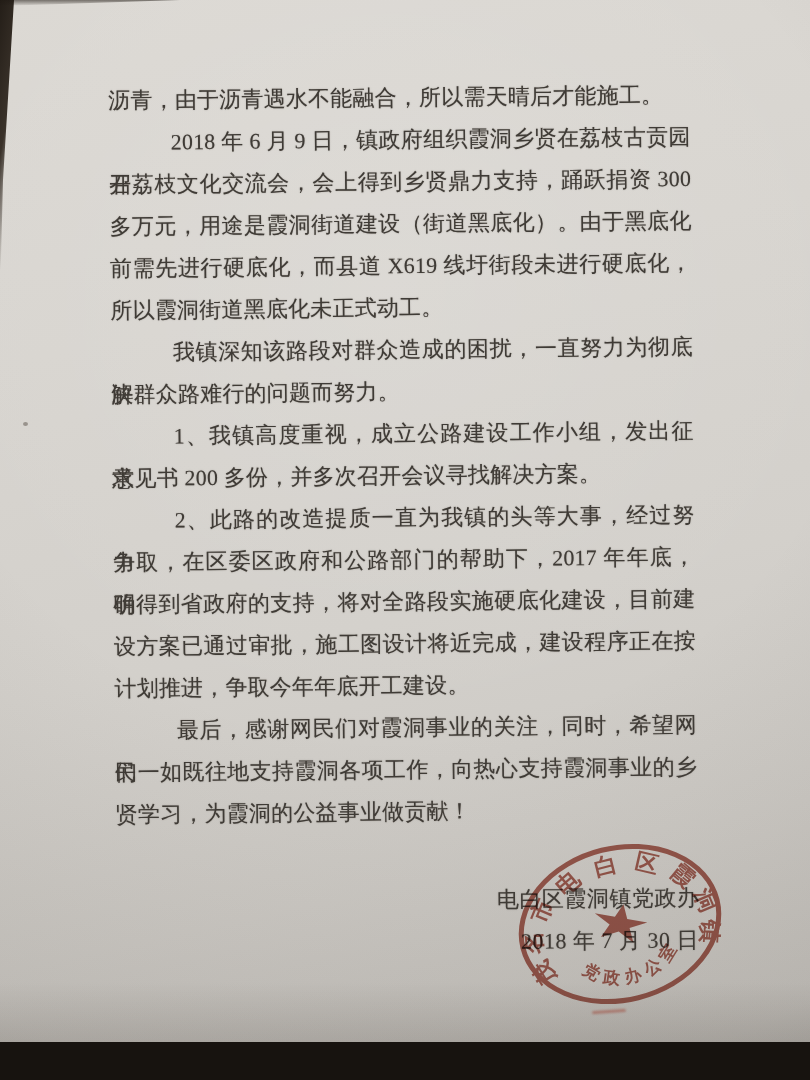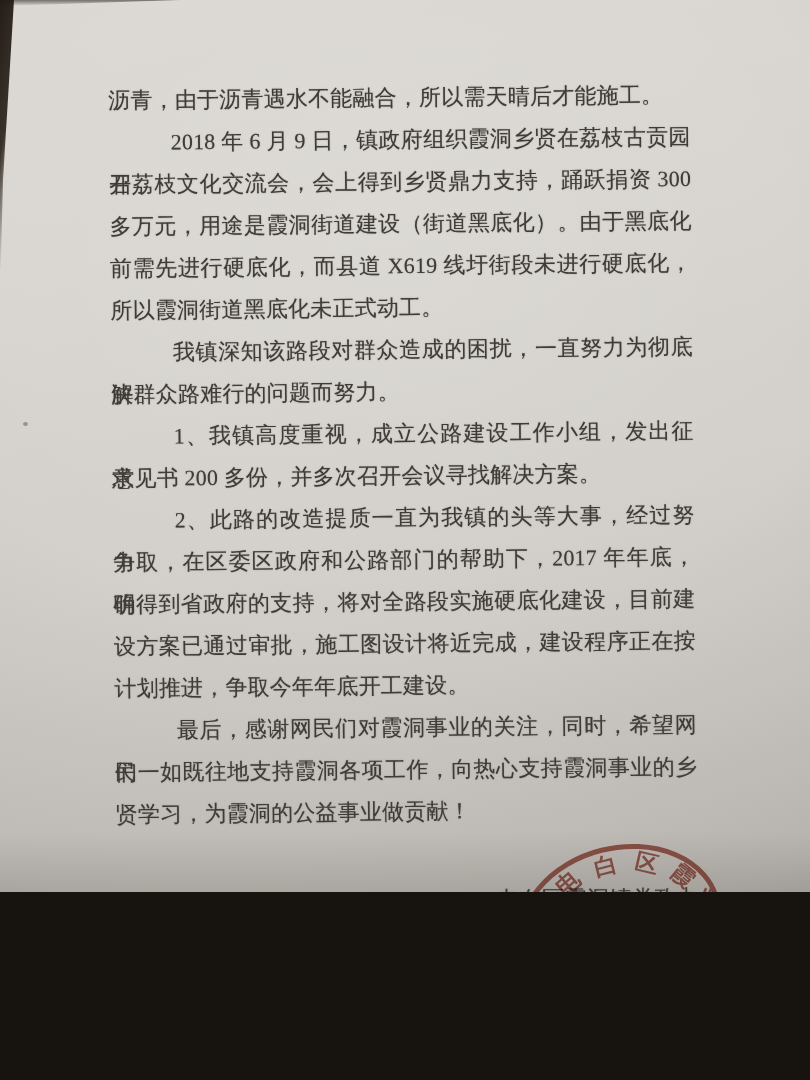--- a/index.html
+++ b/index.html
@@ -1,17 +1,17 @@
 <!DOCTYPE html>
 <html><head>
 <meta charset="utf-8">
 <style>
   html,body{margin:0;padding:0;background:#17130f;}
   .photo{
-    position:relative;width:810px;height:892px;overflow:hidden;
+    position:relative;width:810px;height:1042px;overflow:hidden;
     background:
       radial-gradient(130% 95% at 48% 28%, rgba(255,255,255,0.10) 0%, rgba(255,255,255,0) 45%, rgba(62,55,48,0.10) 82%, rgba(50,44,38,0.22) 100%),
       linear-gradient(168deg,#dcd9d4 0%, #d8d5d0 30%, #d3d0cb 58%, #ccc9c4 80%, #c3c0bb 100%);
     font-family:"Liberation Serif","DejaVu Serif",serif;
   }
   
   .edge-sliver{
     position:absolute;left:0;top:0;width:16px;height:300px;
     background:linear-gradient(100deg,#241e18 0%, #3a322a 40%, rgba(58,50,42,0) 70%);
     clip-path:polygon(0 0, 14px 0, 3px 180px, 0 300px);

